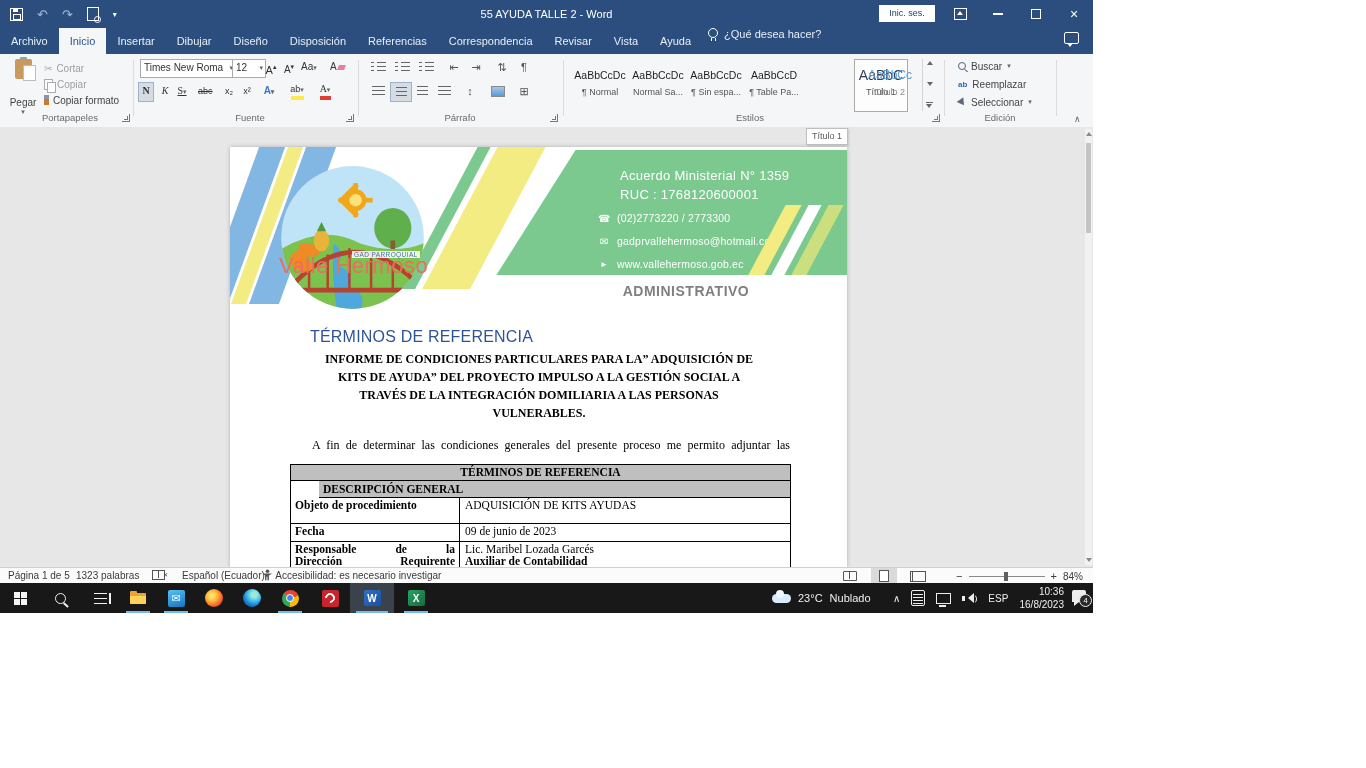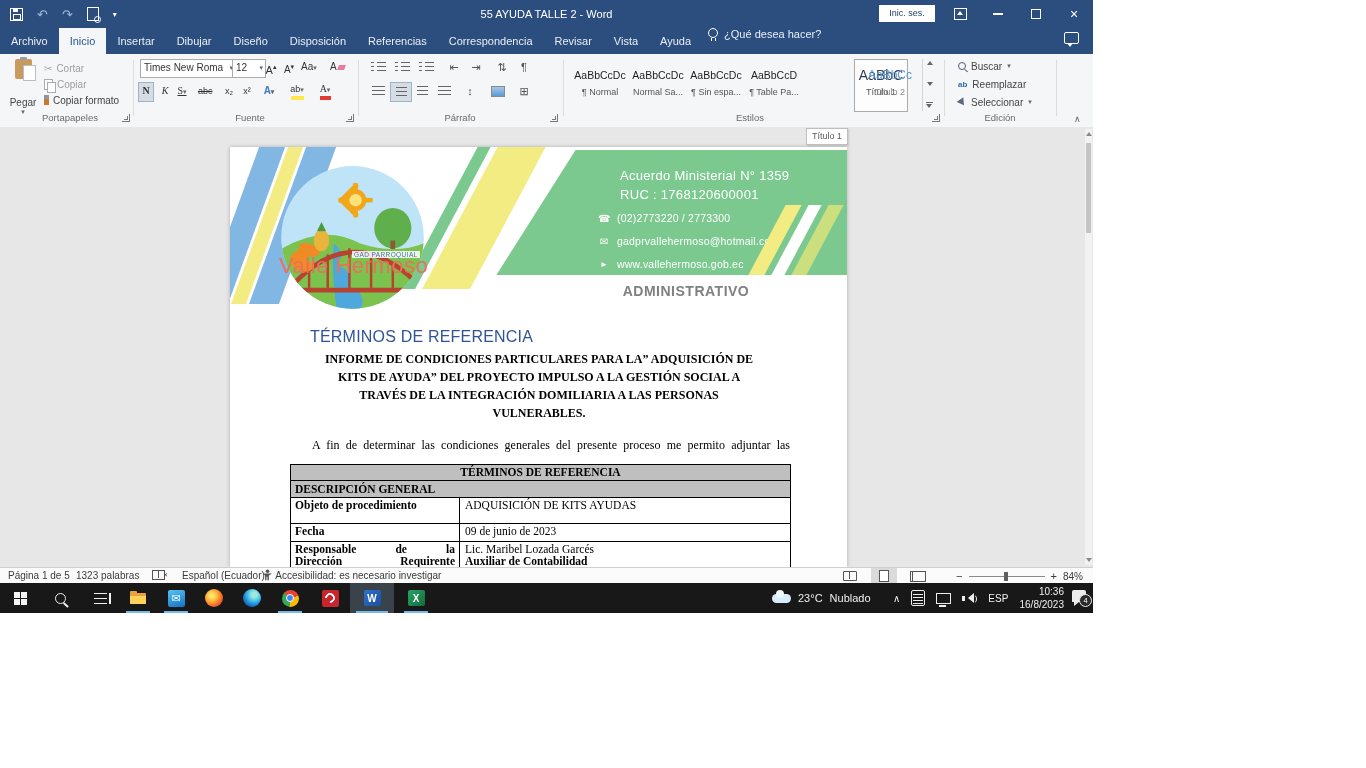--- a/index.html
+++ b/index.html
@@ -136,21 +136,21 @@
 
   #heading{position:absolute;left:80px;top:181px;font-size:16px;color:#2F5496;letter-spacing:.2px;}
   #tpara{position:absolute;left:94px;top:203px;width:430px;text-align:center;font-family:"Liberation Serif",serif;font-size:12px;font-weight:bold;line-height:18px;color:#000;}
   #intro{position:absolute;left:64px;top:286px;width:496px;text-align:justify;text-indent:18px;font-family:"Liberation Serif",serif;font-size:12px;line-height:24px;color:#000;}
 
   
   #dtable{position:absolute;left:60px;top:317px;width:499px;border:1px solid #000;font-family:"Liberation Serif",serif;font-size:11.5px;color:#000;}
   .trow{border-bottom:1px solid #000;display:flex;}
   .trow:last-child{border-bottom:none;}
   .t-title{background:#BFBFBF;font-weight:bold;justify-content:center;height:15px;line-height:15px;}
-  .t-section{background:#BFBFBF;font-weight:bold;height:16px;line-height:16px;padding-left:4px;}
+  .t-section{background:#BFBFBF;font-weight:bold;height:16px;line-height:16px;padding-left:4px;margin-left:28px;}
   .tc1{width:160px;border-right:1px solid #000;padding:1px 4px 0 4px;font-weight:bold;}
   .tc2{flex:1;padding:1px 0 0 5px;}
   .justify-last{display:block;text-align:justify;text-align-last:justify;}
 
   
   #statusbar{position:absolute;left:0;top:567px;width:1093px;height:16px;background:#FBFBFB;border-top:1px solid #D0D0D0;font-size:10px;color:#3B3B3B;}
   .sb-item{position:absolute;top:0;height:16px;line-height:15px;white-space:nowrap;}
   .bookx{display:inline-block;width:11px;height:8px;border:1px solid #555;position:relative;top:1px;}
   .bookx::before{content:'';position:absolute;left:4.5px;top:0;width:1px;height:7px;background:#555;}
   .bookx::after{content:'✕';position:absolute;right:-4px;top:-3px;font-size:6px;color:#3B3B3B;}

